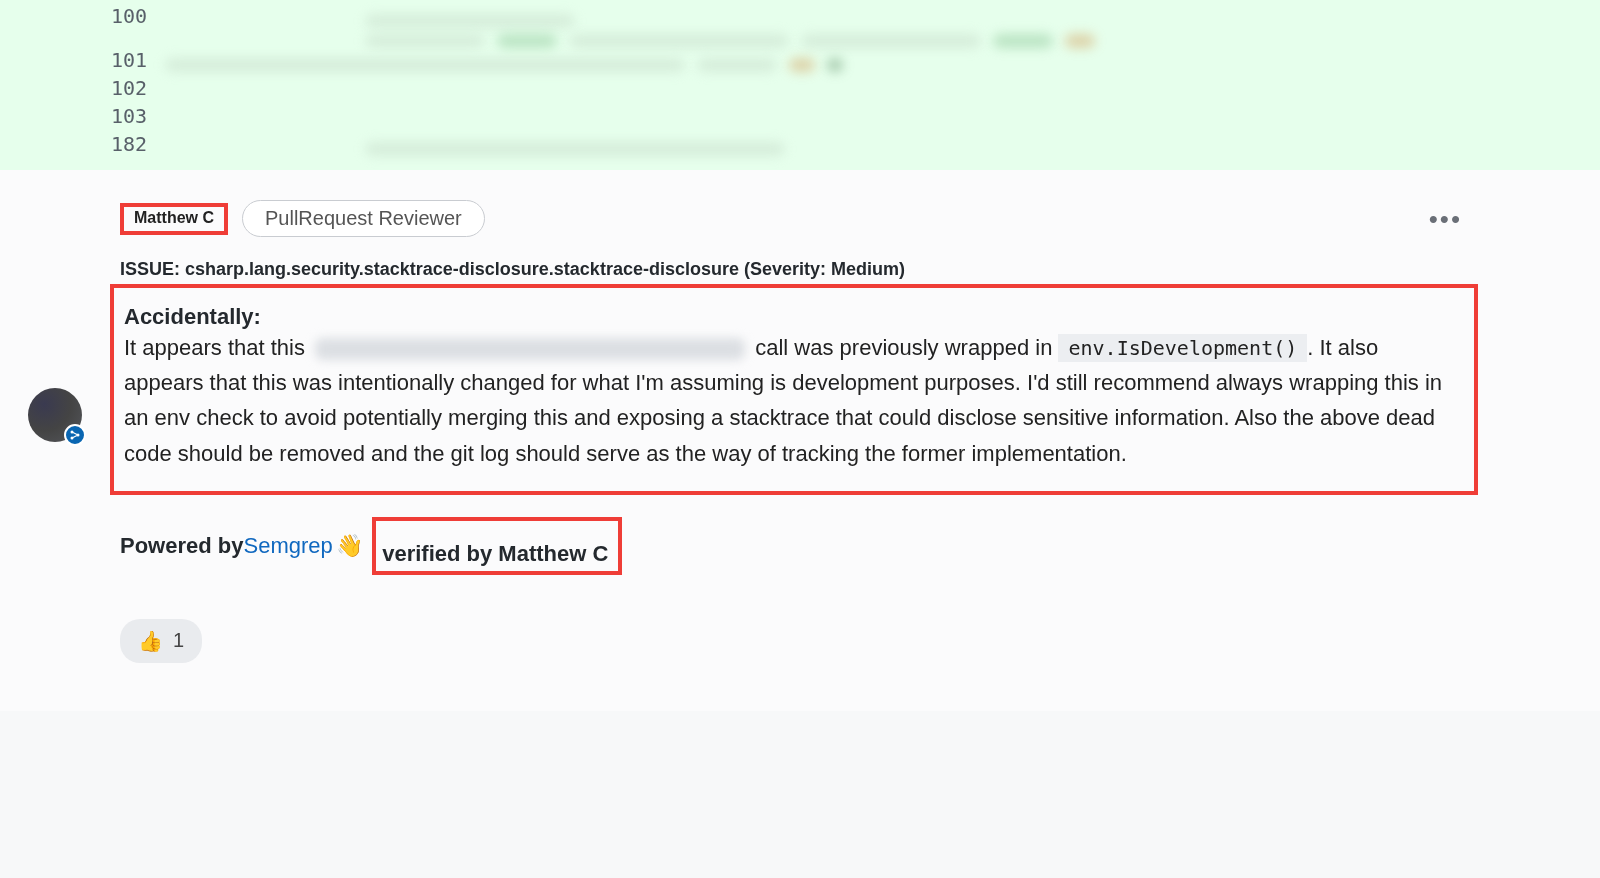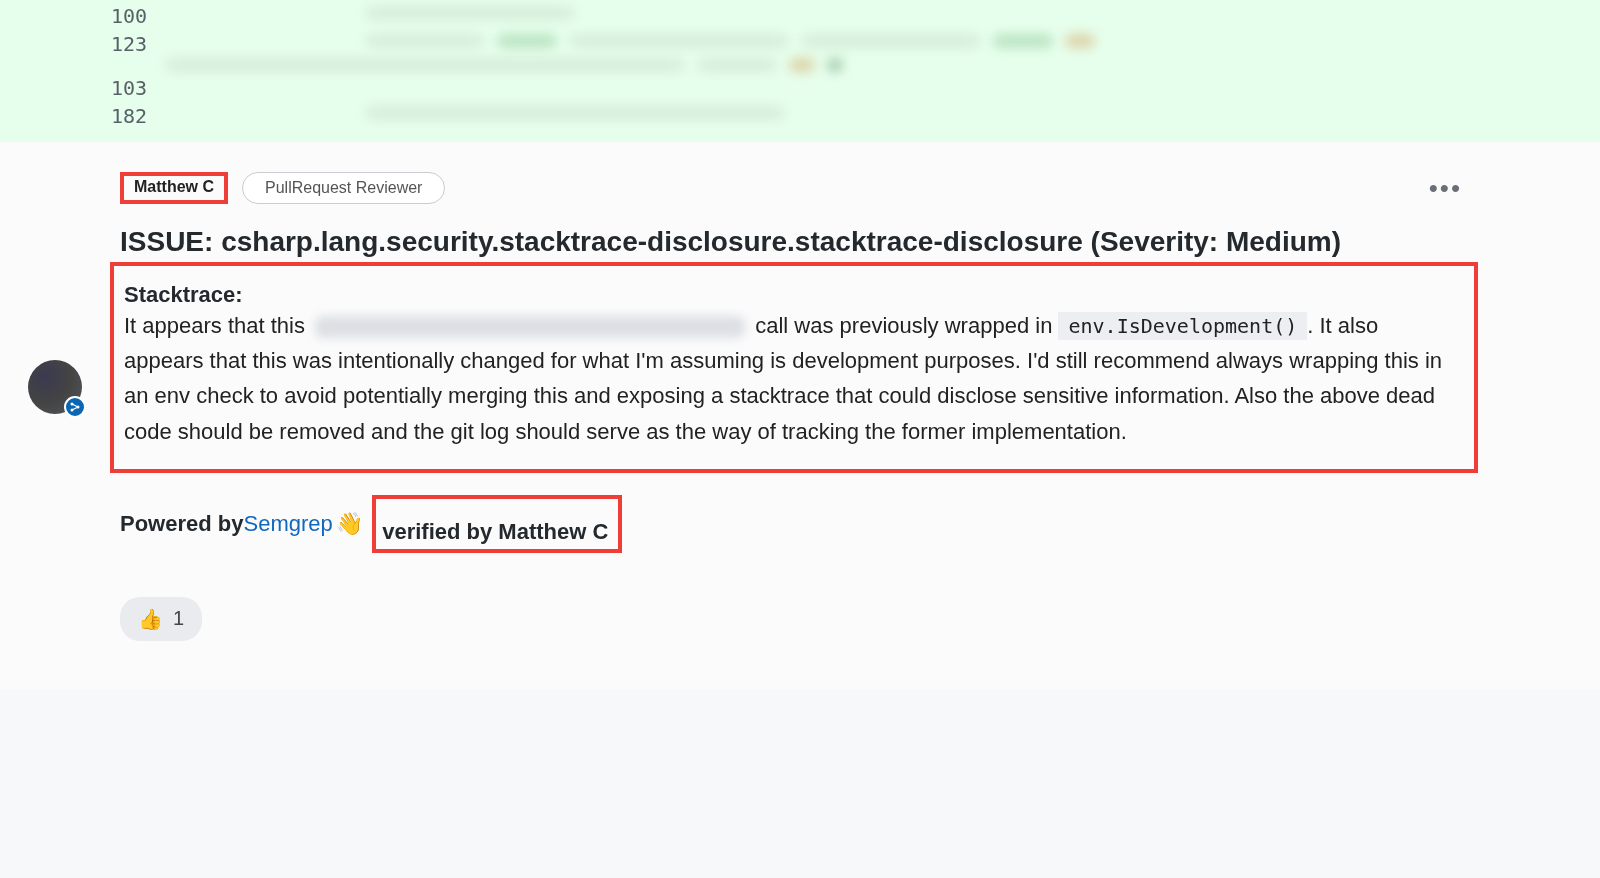--- a/index.html
+++ b/index.html
@@ -11,21 +11,21 @@
     width: 1600px;
     height: 878px;
     overflow: hidden;
   }
   .diff-block {
     background: #e6ffec;
     padding: 0 0 14px 0;
   }
   .diff-row {
     display: flex;
-    align-items: flex-start;
+    align-items: flex-end;
     min-height: 28px;
   }
   .lineno {
     width: 165px;
     text-align: right;
     color: #586069;
     font-family: ui-monospace, SFMono-Regular, Menlo, Consolas, monospace;
     font-size: 20px;
     padding-right: 18px;
     padding-top: 4px;
@@ -94,35 +94,35 @@
     padding: 2px 10px 4px 10px;
     font-weight: 700;
     font-size: 16px;
     color: #222;
   }
   .reviewer-pill {
     border: 1px solid #c9ccd1;
     color: #555;
     border-radius: 24px;
     padding: 6px 22px;
-    font-size: 16px;
+    font-size: 20px;
     background: #fff;
   }
   .more-btn {
     margin-left: auto;
     color: #6a6f77;
     font-size: 26px;
     letter-spacing: 2px;
     line-height: 1;
     cursor: pointer;
     padding: 0 8px;
   }
   .issue-title {
     font-weight: 700;
-    font-size: 28px;
+    font-size: 18px;
     margin-bottom: 4px;
   }
   .issue-desc {
     font-size: 22px;
     line-height: 1.5;
     color: #222;
     margin-bottom: 18px;
   }
   .remediation-wrap {
     border: 4px solid #ef3d37;
@@ -219,39 +219,43 @@
 <div class="diff-block">
   <div class="diff-row">
     <div class="lineno">100</div>
     <div class="diff-content">
       <div class="blur-wrap">
           <span class="blur" style="width:210px"></span>
         </div>
     </div>
   </div>
   <div class="diff-row">
-    <div class="lineno">123</div>
+    <div class="lineno">101</div>
     <div class="diff-content" style="padding-left:0">
       <div class="blur-wrap" style="padding-left:200px">
         <span class="blur" style="width:120px"></span>
         <span class="blur" style="width:60px;background:#a7d8b1"></span>
         <span class="blur" style="width:220px"></span>
         <span class="blur" style="width:180px"></span>
         <span class="blur" style="width:60px;background:#a7d8b1"></span>
         <span class="blur" style="width:30px;background:#d9c08c"></span>
       </div>
       <div class="blur-wrap" style="padding-left:0;margin-top:10px">
         <span class="blur" style="width:520px"></span>
         <span class="blur" style="width:80px"></span>
         <span class="blur" style="width:26px;background:#d9c08c"></span>
         <span class="blur" style="width:16px;background:#8bb392"></span>
       </div>
     </div>
   </div>
   <div class="diff-row">
+    <div class="lineno">102</div>
+    <div class="diff-content"></div>
+  </div>
+  <div class="diff-row">
     <div class="lineno">103</div>
     <div class="diff-content"></div>
   </div>
   <div class="diff-row">
     <div class="lineno">182</div>
     <div class="diff-content">
       <div class="blur-wrap">
           <span class="blur" style="width:420px"></span>
         </div>
     </div>
@@ -273,21 +277,21 @@
   <div class="comment-body">
     <div class="author-row">
       <span class="author-name-box">Matthew C</span>
       <span class="reviewer-pill">PullRequest Reviewer</span>
       <span class="more-btn">•••</span>
     </div>
 
     <div class="issue-title">ISSUE: csharp.lang.security.stacktrace-disclosure.stacktrace-disclosure (Severity: Medium)</div>
 
     <div class="remediation-wrap">
-      <span class="remed-title"><span>Stacktrace</span>:</span>
+      <span class="remed-title"><span>Accidentally</span>:</span>
       <div class="remed-text">
         <span>It appears that this </span><span class="redact-inline"></span><span> call was previously wrapped in </span><code class="inline">env.IsDevelopment()</code><span>. It also appears that this was intentionally changed for what I'm assuming is development purposes. I'd still recommend always wrapping this in an env check to avoid potentially merging this and exposing a stacktrace that could disclose sensitive information. Also the above dead code should be removed and the git log should serve as the way of tracking the former implementation.</span>
       </div>
     </div>
 
     <div class="powered-row">
       <span class="powered-label">Powered by</span>
       <a class="semgrep-link" href="#">Semgrep</a>
       <span class="wave-emoji">👋</span>
       <span class="verified-box">verified by Matthew C</span>

